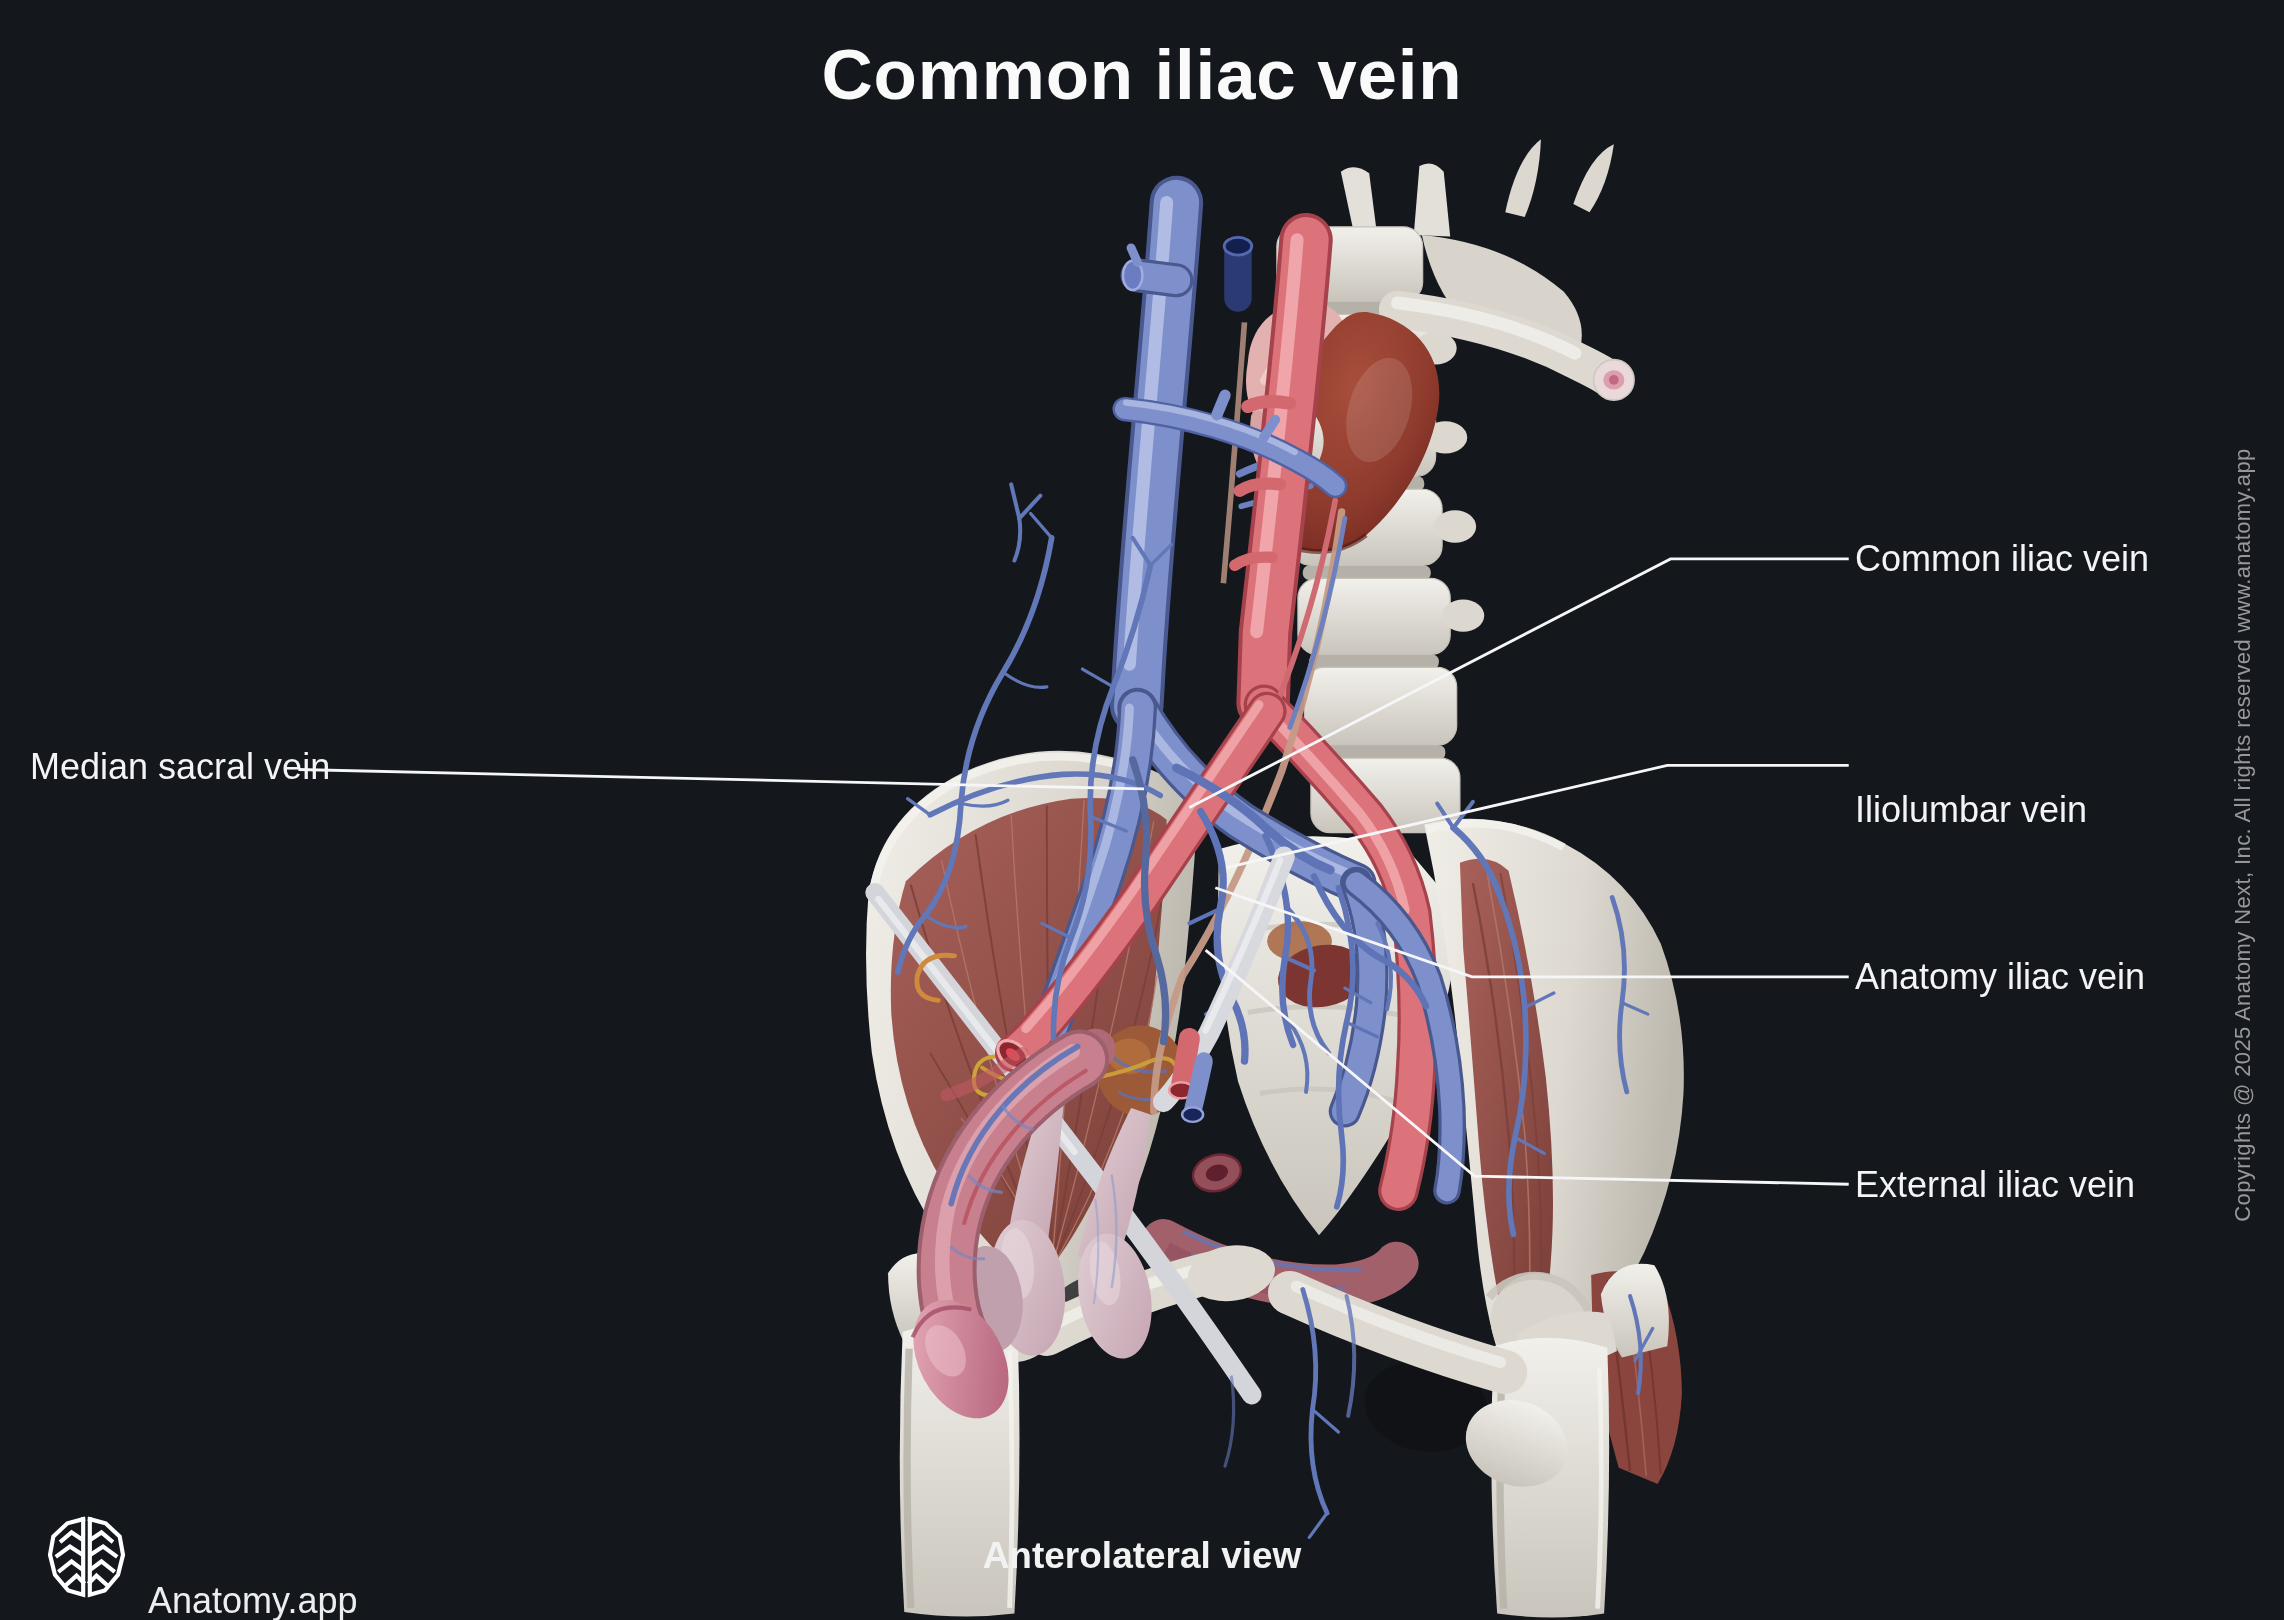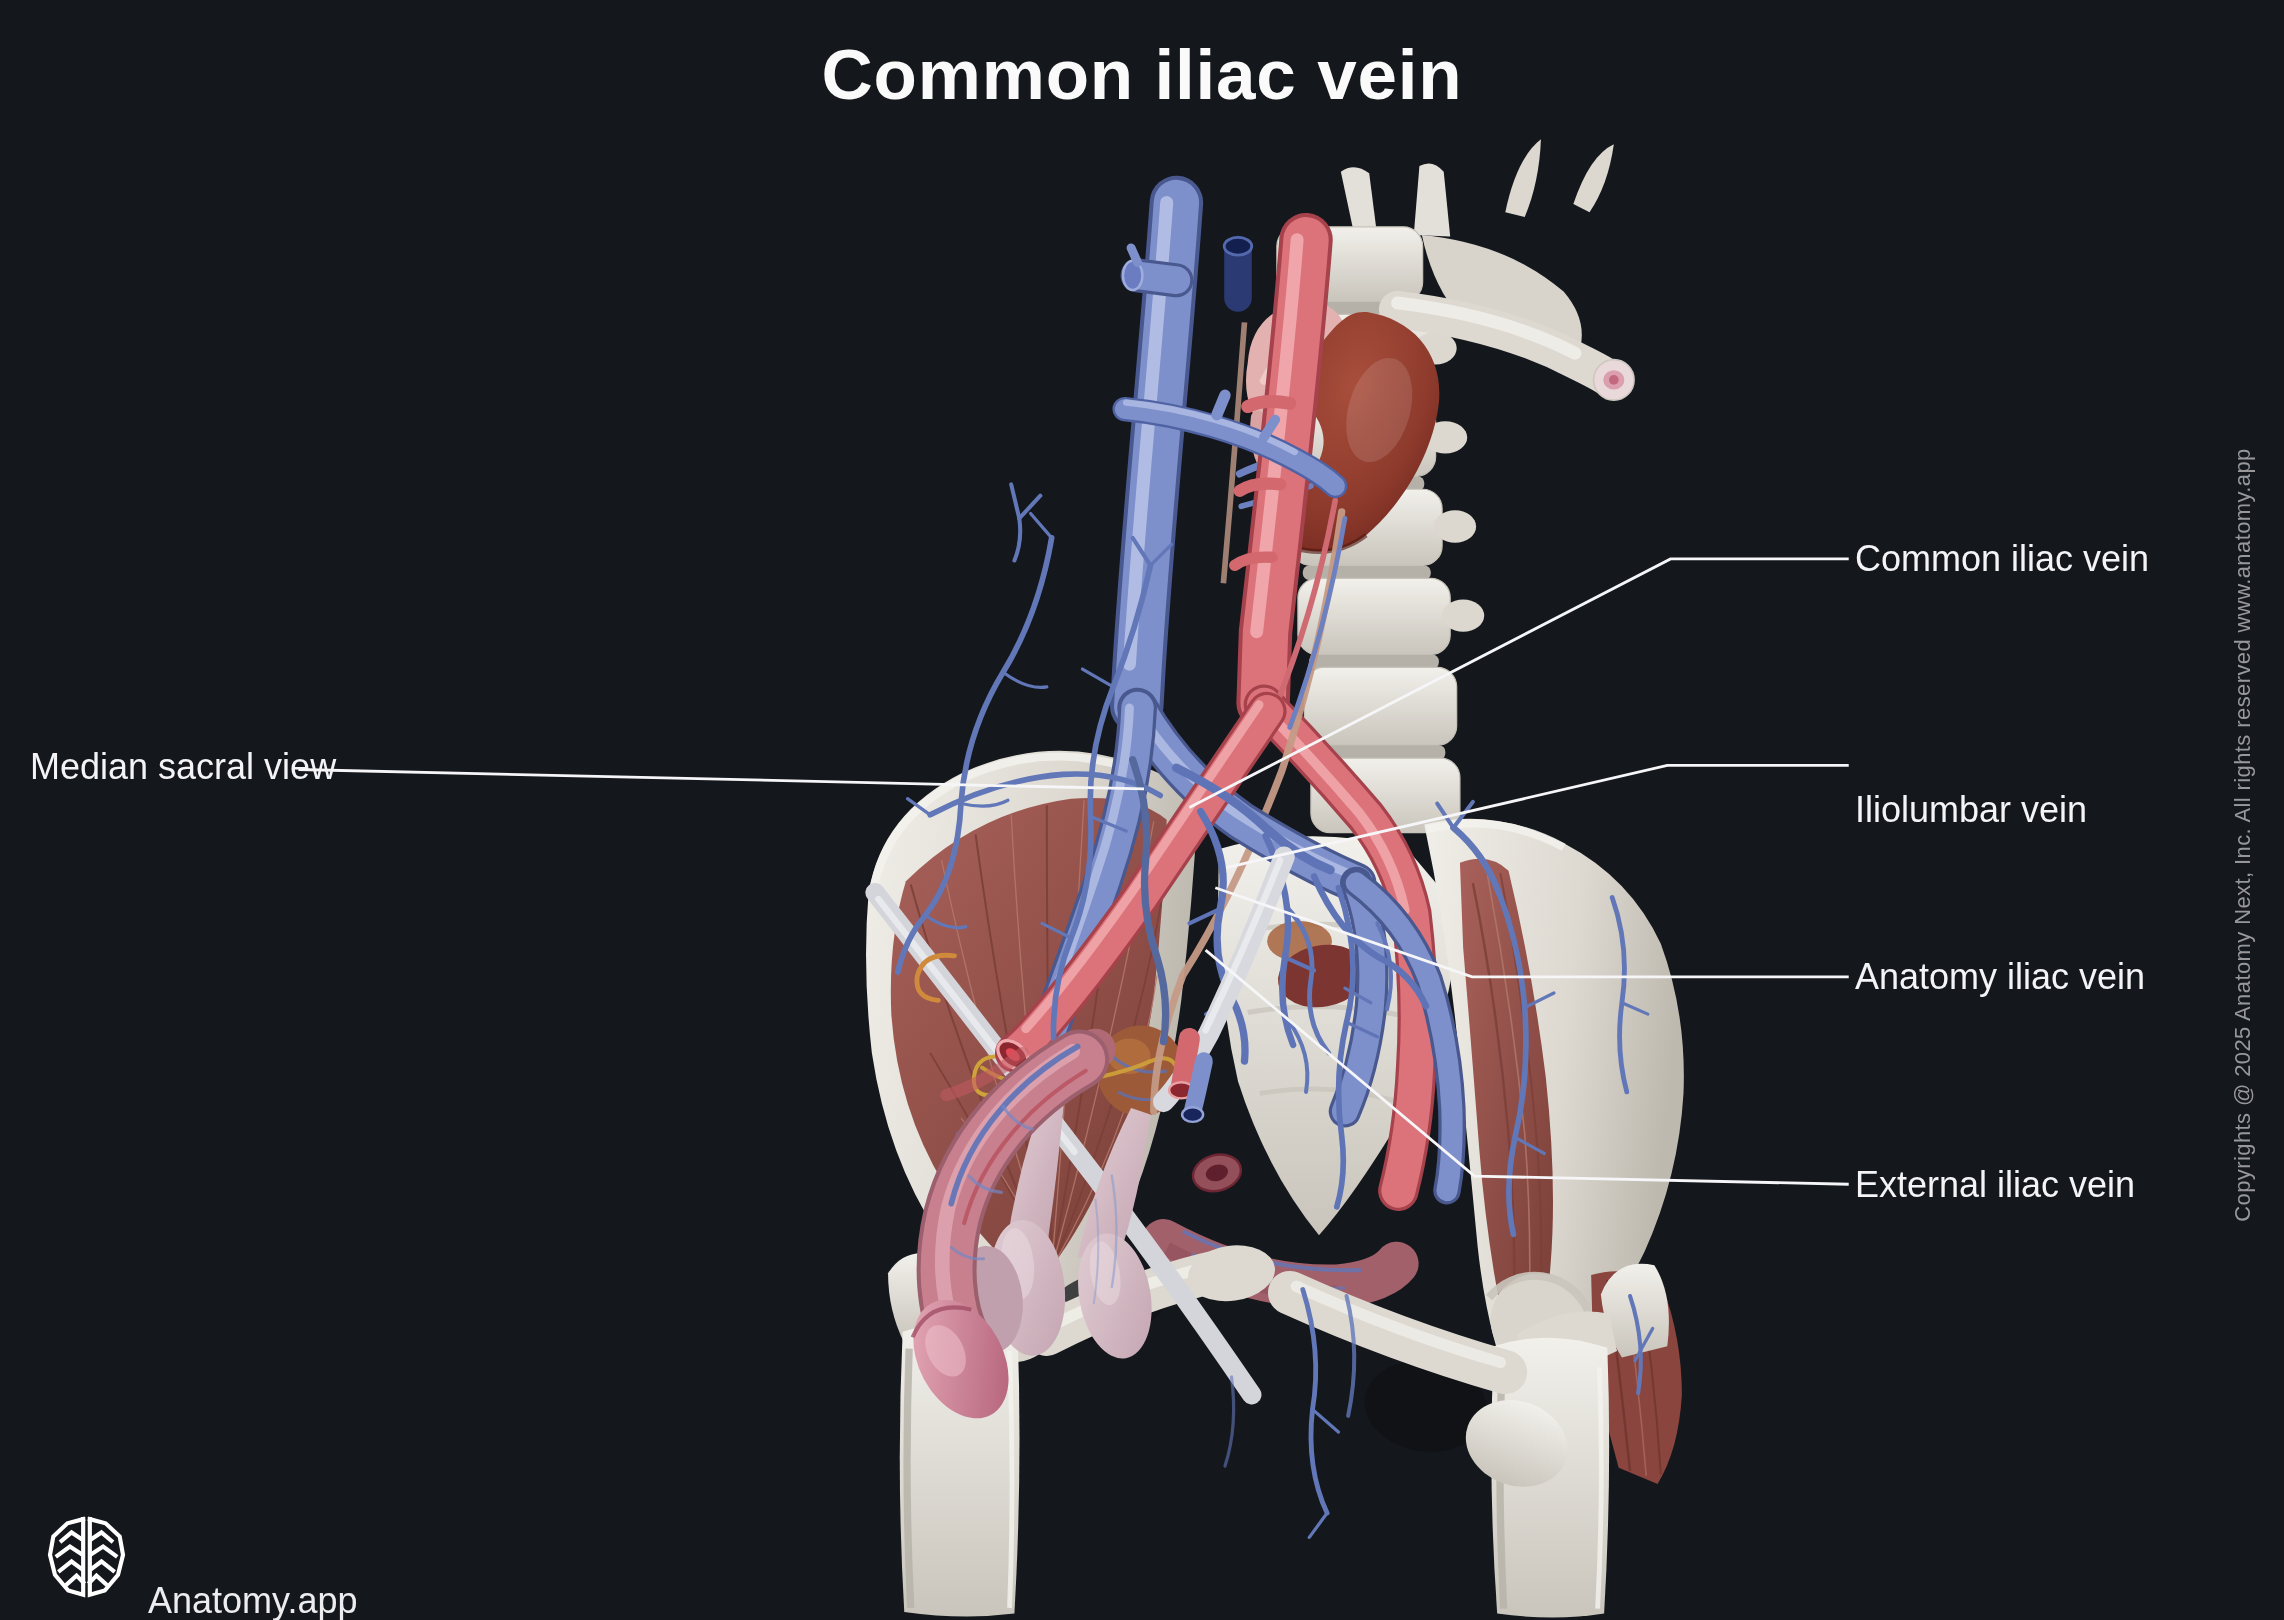--- a/index.html
+++ b/index.html
@@ -387,21 +387,21 @@
       <polyline points="368,950 1412,974"></polyline>
       <polyline points="2282,690 2062,690 1468,997"></polyline>
       <polyline points="2282,945 2058,945 1514,1071"></polyline>
       <polyline points="2282,1206 1817,1206 1500,1096"></polyline>
       <polyline points="2282,1462 1820,1452 1488,1173"></polyline>
     </g>
   </svg>
 
   <div class="page-title">Common iliac vein</div>
 
-  <div class="anatomy-label label-median">Median sacral view</div>
+  <div class="anatomy-label label-median">Median sacral vein</div>
   <div class="anatomy-label label-common">Common iliac vein</div>
   <div class="anatomy-label label-iliolumbar">Iliolumbar vein</div>
   <div class="anatomy-label label-internal">Anatomy iliac vein</div>
   <div class="anatomy-label label-external">External iliac vein</div>
 
   <div class="copyright">Copyrights @ 2025 Anatomy Next, Inc. All rights reserved www.anatomy.app</div>
 
   <svg class="logo" viewBox="0 0 100 100">
     <g fill="none" stroke="#ffffff" stroke-width="5" stroke-linecap="square" stroke-linejoin="miter">
       <g>
@@ -415,14 +415,15 @@
         <path d="M46,5 L27,10 L10,26 L6,48 L12,72 L28,91 L46,96 L46,5"></path>
         <path d="M20,31 L32,21 L44,29"></path>
         <path d="M15,49 L30,38 L44,47"></path>
         <path d="M18,67 L32,56 L44,65"></path>
         <path d="M27,83 L38,73 L46,81"></path>
       </g>
     </g>
   </svg>
   <div class="brand">Anatomy.app</div>
 
+  <div class="view-label">Anterolateral view</div>
 </div>
 
 
 </body></html>

